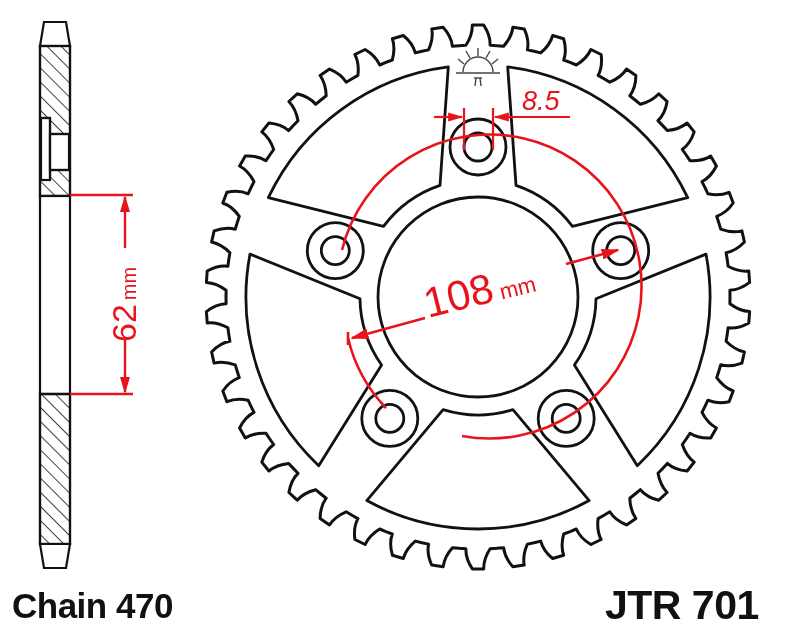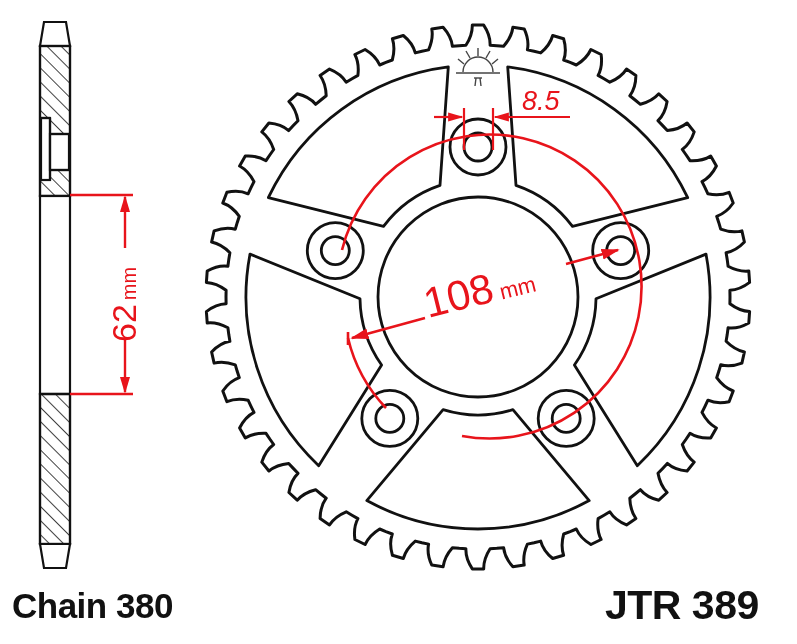--- a/index.html
+++ b/index.html
@@ -104,14 +104,14 @@
     <line x1="-8" y1="-14" x2="-12" y2="-21"></line>
     <line x1="8" y1="-14" x2="12" y2="-21"></line>
     <line x1="-14" y1="-8" x2="-20" y2="-13"></line>
     <line x1="14" y1="-8" x2="20" y2="-13"></line>
     <line x1="-4" y1="6" x2="4" y2="6"></line>
     <line x1="-2" y1="6" x2="-3" y2="14"></line>
     <line x1="2" y1="6" x2="3" y2="14"></line>
   </g>
 </svg>
 
-<div id="chain-label" class="label">Chain 380</div>
-<div id="part-label" class="label">JTR 389</div>
+<div id="chain-label" class="label">Chain 470</div>
+<div id="part-label" class="label">JTR 701</div>
 
 </body></html>

